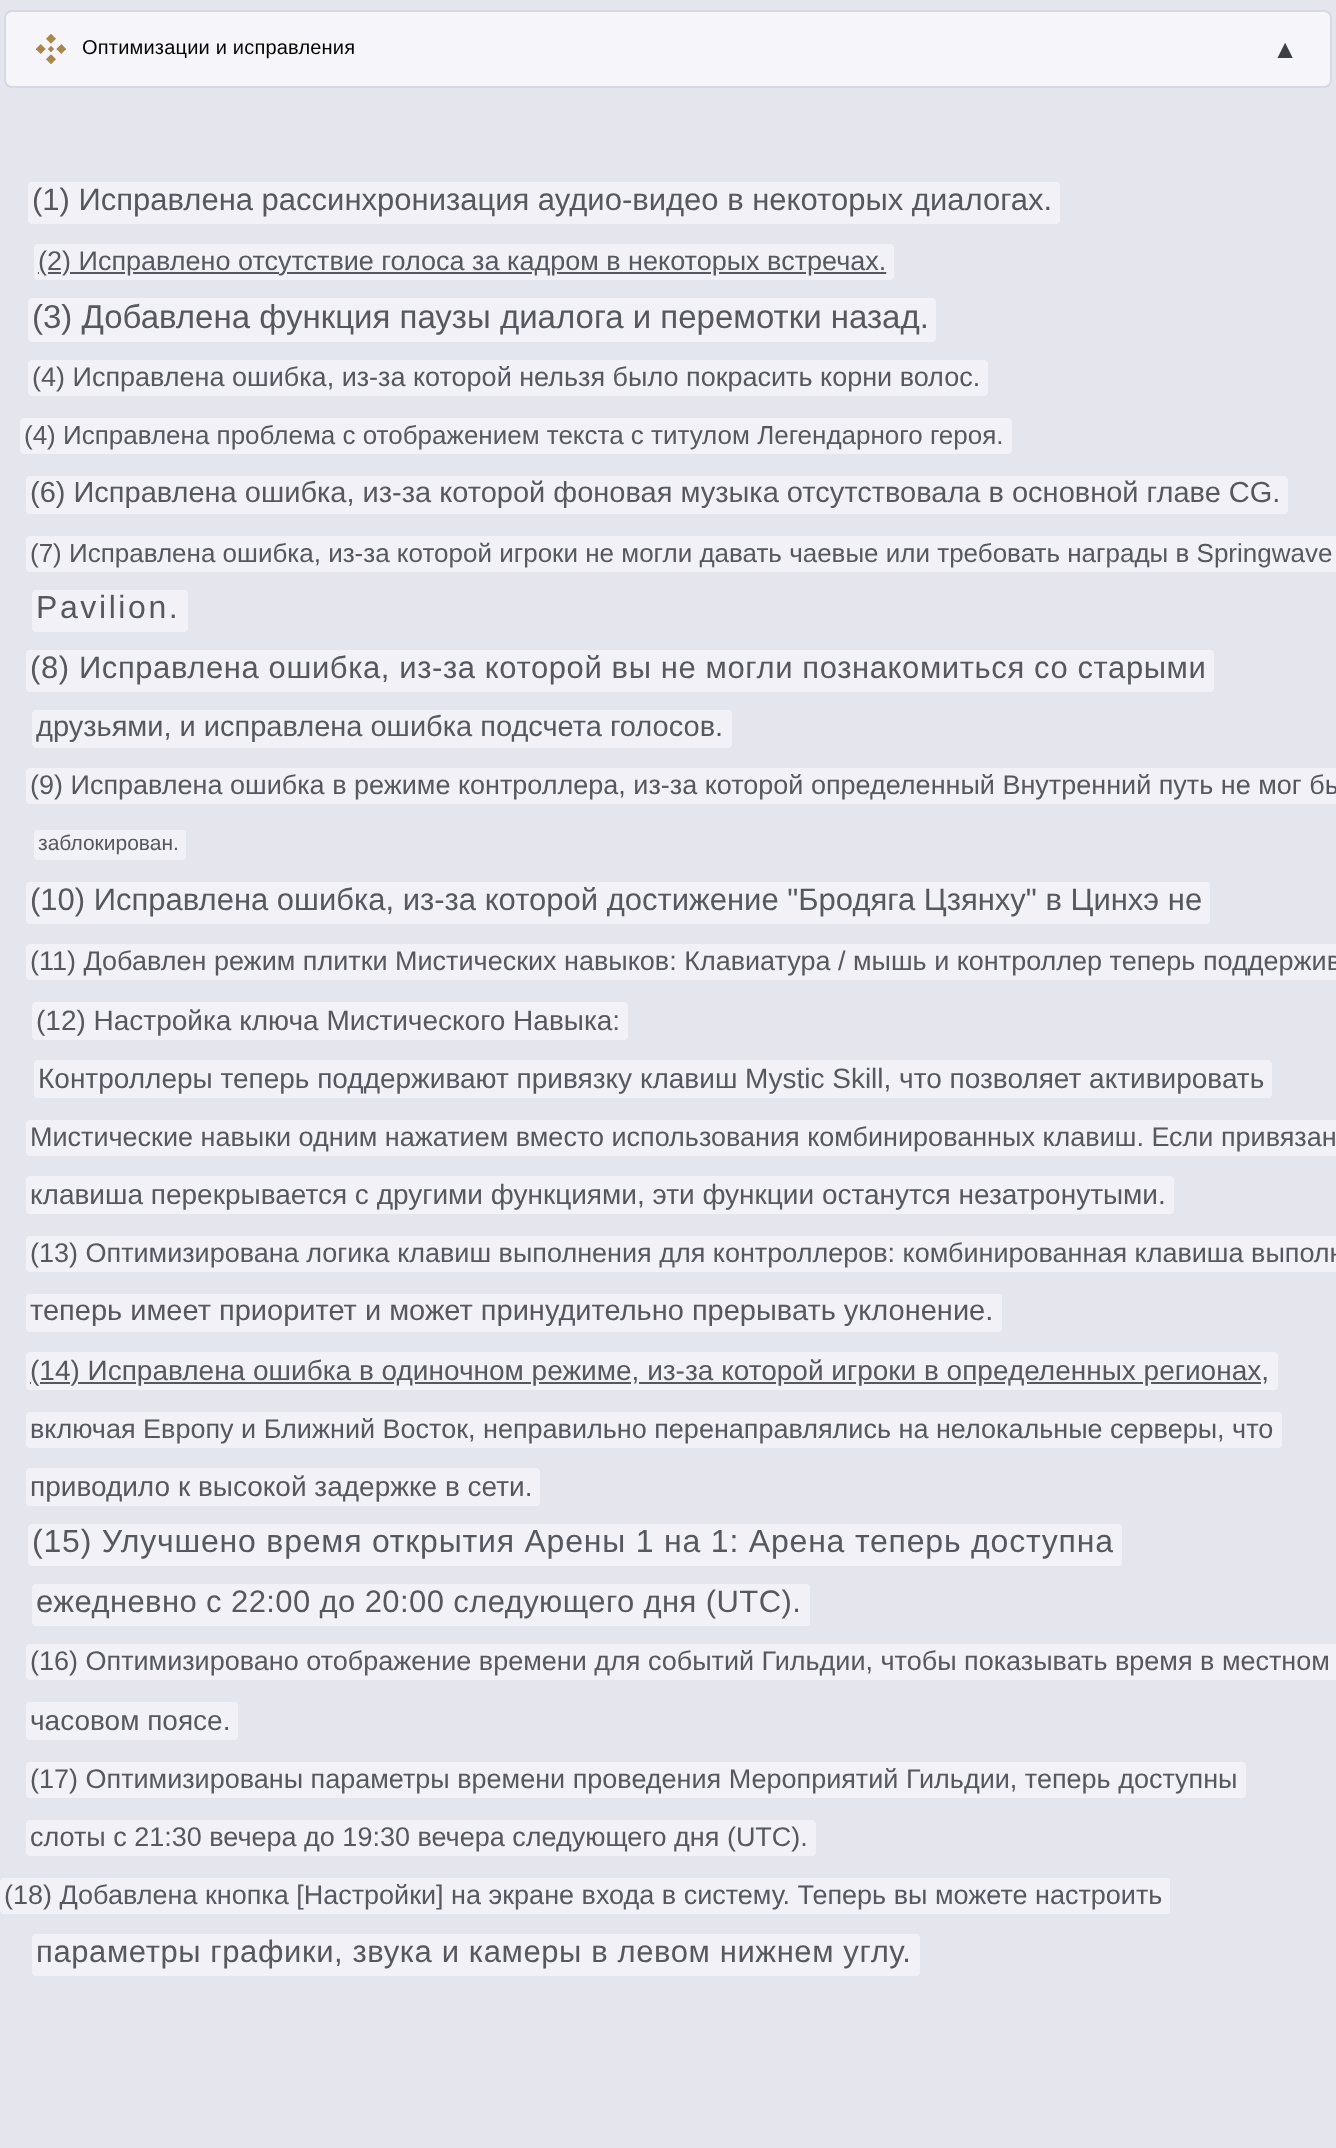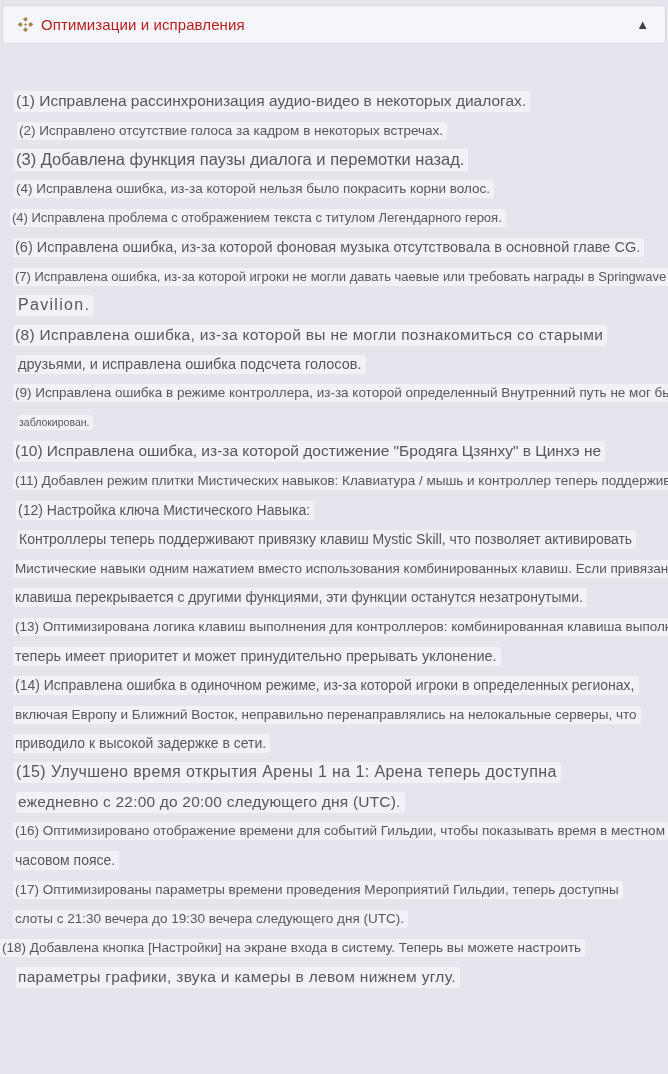--- a/index.html
+++ b/index.html
@@ -30,22 +30,22 @@
   .panel-header .hdr-icon {
     width: 15px;
     height: 15px;
     margin-right: 8px;
     flex: 0 0 auto;
     display: inline-flex;
     align-items: center;
     justify-content: center;
   }
   .panel-header .hdr-title {
-    font-size: 15px;
-    color: #b91c1c;
+    font-size: 10px;
+    color: #000000;
     flex: 1 1 auto;
     letter-spacing: 0.1px;
   }
   .panel-header .hdr-arrow {
     font-size: 13px;
     color: #3f4046;
     flex: 0 0 auto;
     line-height: 1;
   }
   
@@ -58,21 +58,21 @@
     align-items: center;
     white-space: nowrap;
   }
   .ln > span {
     background: rgba(252, 252, 255, 0.55);
     padding: 1px 4px 2px 2px;
     border-radius: 2px;
   }
   
   .ln.l1  { font-size: 15.5px; padding-left: 14px; }
-  .ln.l2  { font-size: 13.5px; padding-left: 17px; }
+  .ln.l2  { font-size: 13.5px; padding-left: 17px; text-decoration: underline; }
   .ln.l3  { font-size: 16.5px; padding-left: 14px; }
   .ln.l4  { font-size: 13.5px; padding-left: 14px; }
   .ln.l5  { font-size: 13px;   padding-left: 10px; }
   .ln.l6  { font-size: 14.5px; padding-left: 13px; }
   .ln.l7  { font-size: 13px;   padding-left: 13px; }
   .ln.l8  { font-size: 16px;   padding-left: 16px; letter-spacing: 1.3px; }
   .ln.l9  { font-size: 15.5px; padding-left: 13px; letter-spacing: 0.3px; }
   .ln.l10 { font-size: 14.5px; padding-left: 16px; }
   .ln.l11 { font-size: 13.5px; padding-left: 13px; }
   .ln.l12 { font-size: 10.5px; padding-left: 17px; }
@@ -80,21 +80,21 @@
   .ln.l14 { font-size: 14.5px; padding-left: 18px; }
   .ln.l15 { font-size: 13.5px; padding-left: 13px; }
   .ln.l16 { font-size: 13.5px; padding-left: 16px; }
   .ln.l17 { font-size: 14.5px; padding-left: 13px; letter-spacing: 0.6px; }
   .ln.l18 { font-size: 14px;   padding-left: 16px; }
   .ln.l19 { font-size: 14px;   padding-left: 17px; }
   .ln.l20 { font-size: 13.5px; padding-left: 13px; }
   .ln.l21 { font-size: 14px;   padding-left: 13px; }
   .ln.l22 { font-size: 13.5px; padding-left: 13px; }
   .ln.l23 { font-size: 14.5px; padding-left: 13px; }
-  .ln.l24 { font-size: 14px;   padding-left: 13px; }
+  .ln.l24 { font-size: 14px;   padding-left: 13px; text-decoration: underline; }
   .ln.l25 { font-size: 13.5px; padding-left: 13px; }
   .ln.l26 { font-size: 14px;   padding-left: 13px; }
   .ln.l27 { font-size: 16px;   padding-left: 14px; letter-spacing: 0.4px; }
   .ln.l28 { font-size: 15.5px; padding-left: 16px; letter-spacing: 0.2px; }
   .ln.l29 { font-size: 13.5px; padding-left: 13px; }
   .ln.l30 { font-size: 14px;   padding-left: 13px; }
   .ln.l31 { font-size: 13.5px; padding-left: 13px; }
   .ln.l32 { font-size: 13.5px; padding-left: 13px; }
   .ln.l33 { font-size: 13.5px; }
   .ln.l34 { font-size: 15.5px; padding-left: 16px; letter-spacing: 0.3px; }

